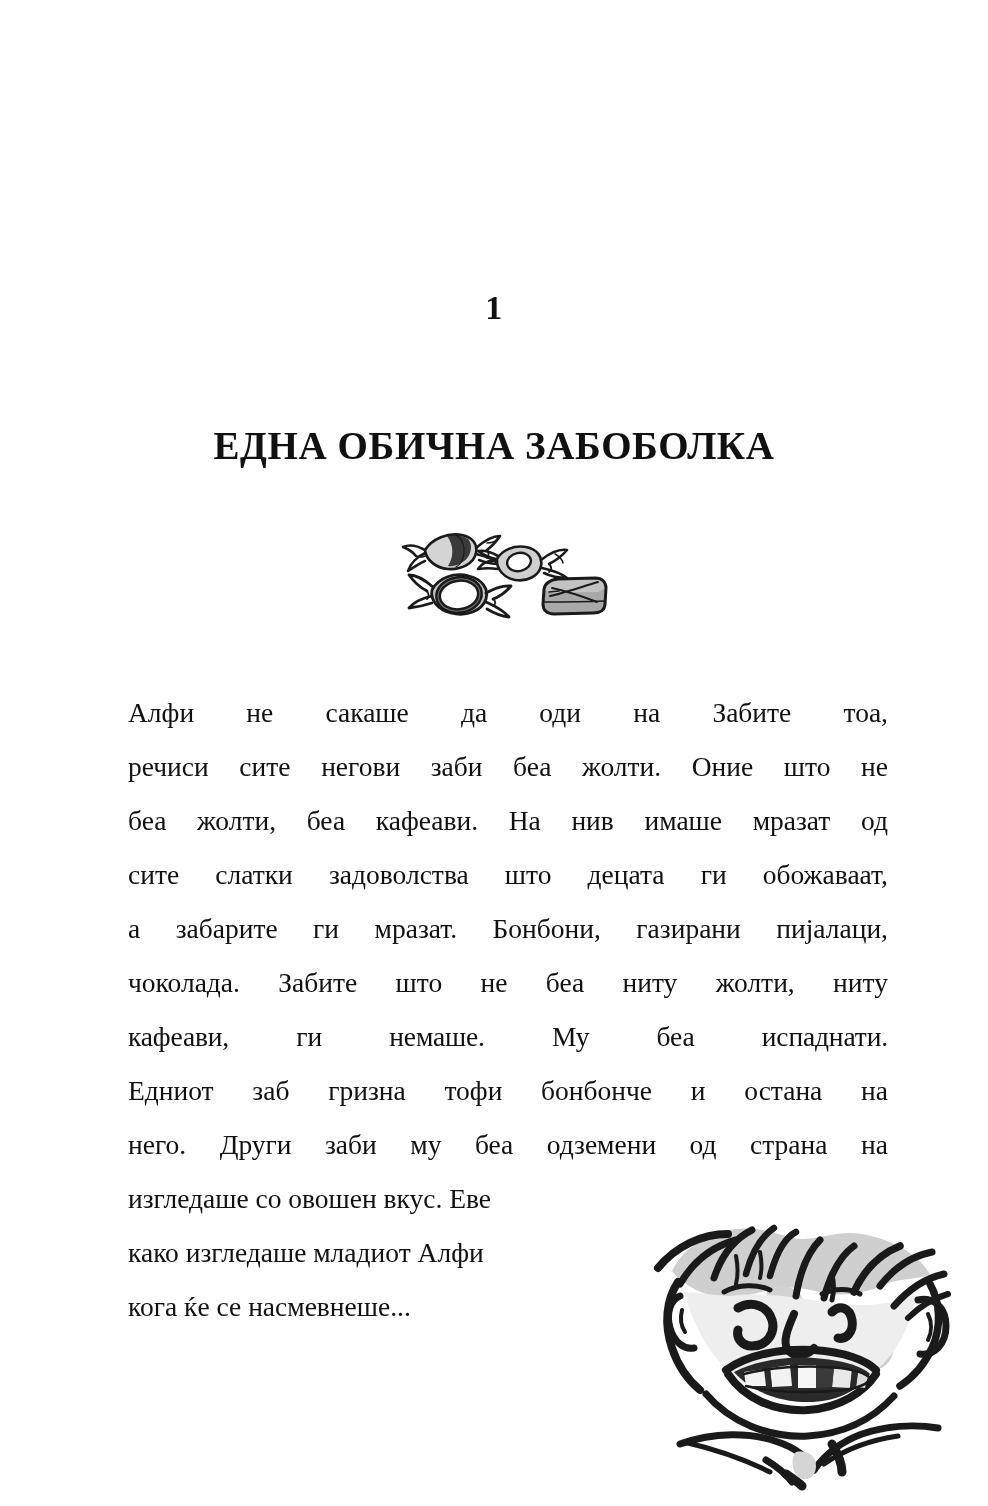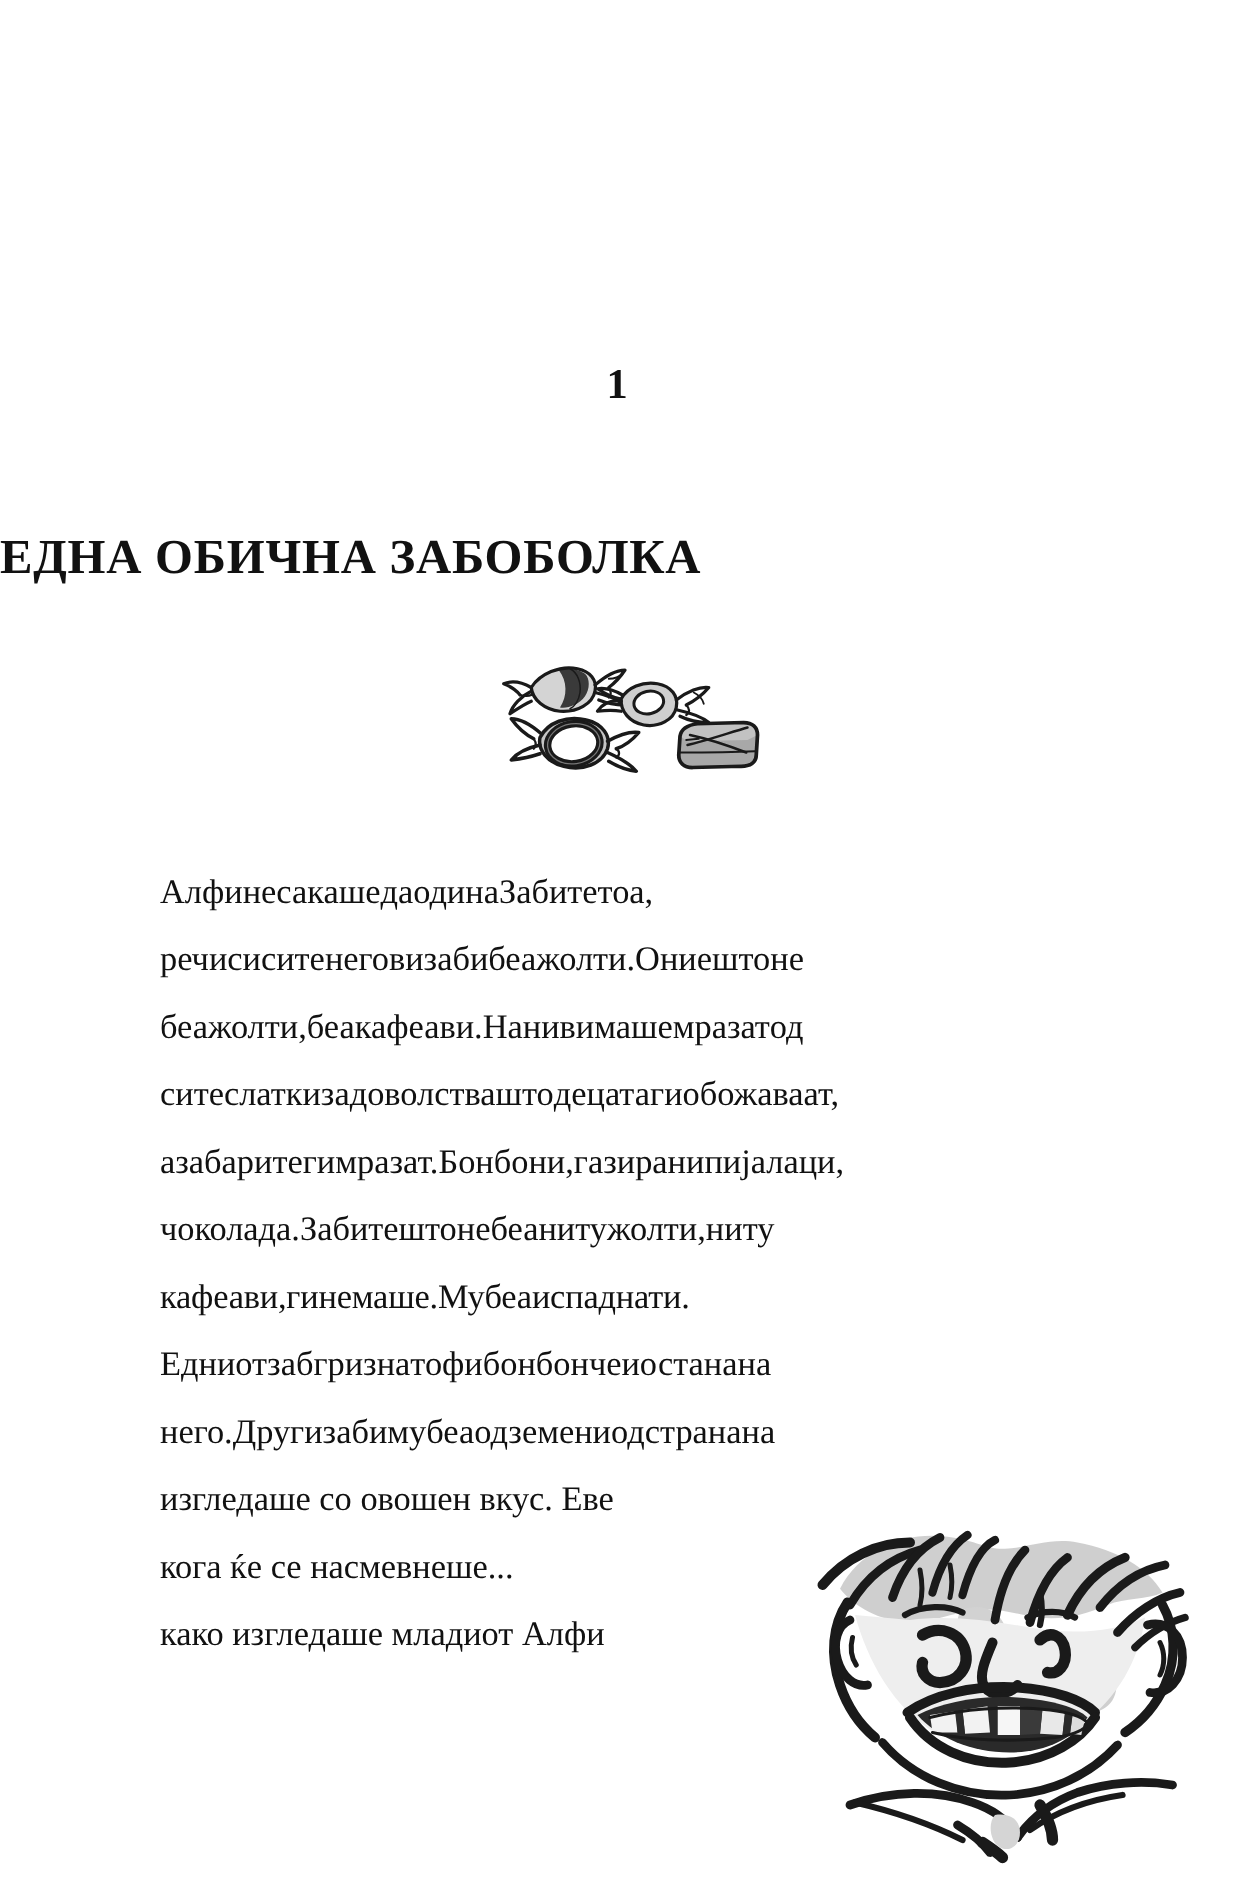--- a/index.html
+++ b/index.html
@@ -35,20 +35,21 @@
     line-height: 1;
     letter-spacing: 0.5px;
   }
 
   
   .chapter-title {
     position: absolute;
     top: 400px;
     left: 0;
     width: 988px;
+    text-align: center;
     font-size: 39px;
     font-weight: bold;
     line-height: 1.05;
     letter-spacing: 0.6px;
   }
 
   
   .candy-illustration {
     position: absolute;
     top: 512px;
@@ -78,20 +79,21 @@
     margin: 0;
   }
   .body-text .line {
     display: block;
     text-align: justify;
     white-space: nowrap;
   }
   
   .body-text .line.just {
     display: flex;
+    justify-content: space-between;
     white-space: normal;
   }
   .body-text .line.just > span {
     white-space: pre;
   }
   
   .body-text .line.tight {
     letter-spacing: -0.15px;
   }
   
@@ -268,22 +270,22 @@
           <span>Други</span>
           <span>заби</span>
           <span>му</span>
           <span>беа</span>
           <span>одземени</span>
           <span>од</span>
           <span>страна</span>
           <span>на</span>
         </span>
       <span class="line short">изгледаше со овошен вкус. Еве</span>
+      <span class="line short">како изгледаше младиот Алфи</span>
       <span class="line short">кога ќе се насмевнеше...</span>
-      <span class="line short">како изгледаше младиот Алфи</span>
     </p>
   </div>
 
   <div class="portrait-illustration">
     <svg viewBox="0 0 372 300" xmlns="http://www.w3.org/2000/svg">
       <g fill="none" stroke="#1a1a1a" stroke-linecap="round" stroke-linejoin="round">
 
         <path d="M54 75 C70 44, 104 30, 136 33 C160 35, 172 44, 186 43 C206 42, 222 34, 244 38 C276 44, 300 58, 312 78 C300 84, 282 82, 268 88 C250 96, 232 100, 214 98 C196 96, 182 90, 164 92 C142 94, 124 104, 106 102 C86 100, 66 90, 54 75 Z" fill="#cccccc" stroke="none" opacity="0.95"></path>
 
         <path d="M96 110 C112 104, 126 110, 130 126 C134 142, 126 158, 112 160 C98 162, 88 150, 88 134 C88 122, 90 114, 96 110 Z" fill="#cfcfcf" stroke="none"></path>

